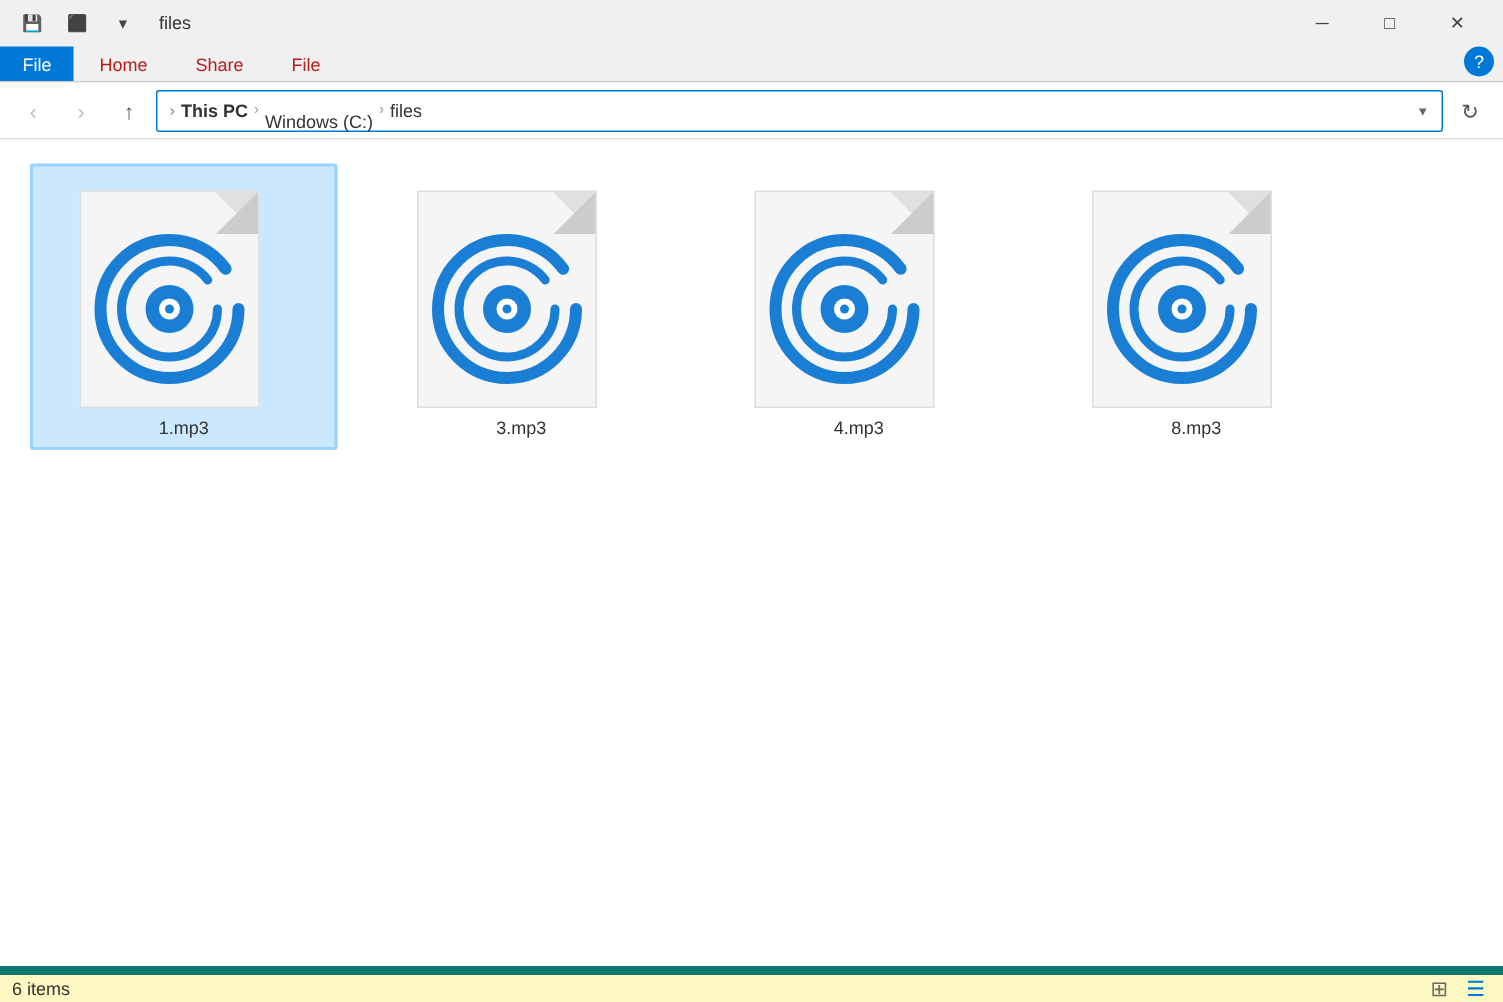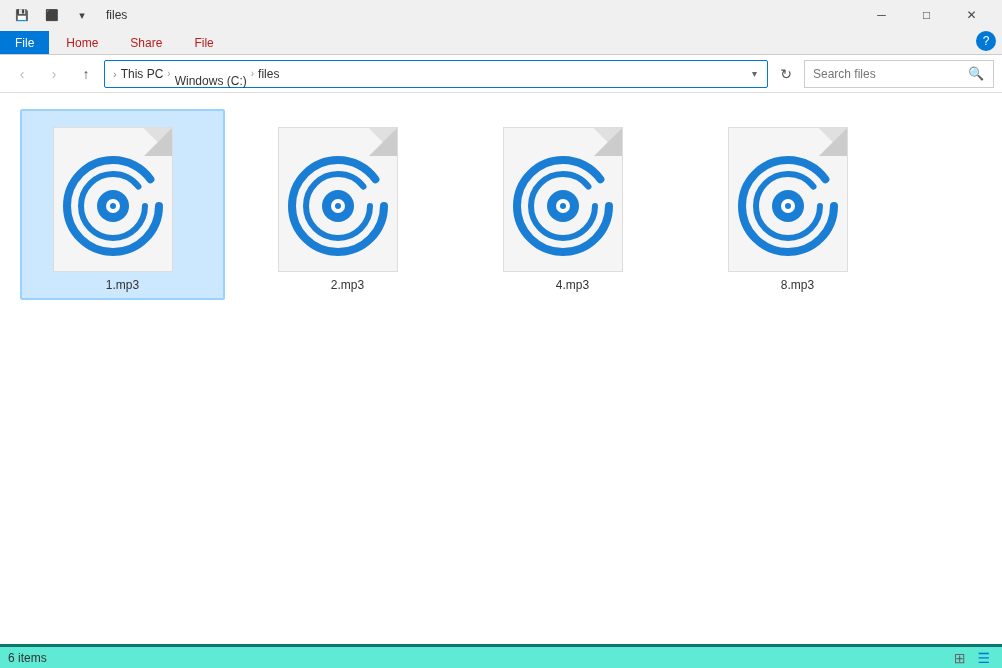--- a/index.html
+++ b/index.html
@@ -44,21 +44,21 @@
     .paper { position: absolute; bottom: 0; left: 0; width: 120px; height: 145px; background: #f5f5f5; border: 1px solid #ddd; }
     .paper::before { content: ''; position: absolute; top: 0; right: 0; width: 28px; height: 28px; background: #e0e0e0; clip-path: polygon(0 0, 100% 100%, 100% 0); }
     .paper::after { content: ''; position: absolute; top: 0; right: 0; width: 0; height: 0; border-style: solid; border-width: 28px 28px 0 0; border-color: transparent #ccc transparent transparent; }
 
     
     .cd-svg { position: absolute; bottom: 12px; left: 6px; width: 108px; height: 108px; }
 
     .file-label { margin-top: 6px; font-size: 12px; color: #333; text-align: left; max-width: 180px; overflow: hidden; text-overflow: ellipsis; white-space: nowrap; }
 
     
-    .status-bar { height: 24px; background: #5eead4; border-top: 3px solid #0f766e; display: flex; align-items: center; padding: 0 8px; justify-content: space-between; }
+    .status-bar { height: 24px; background: #fef9c3; border-top: 6px solid #0f766e; display: flex; align-items: center; padding: 0 8px; justify-content: space-between; }
     .status-text { font-size: 12px; color: #333; }
     .status-icons { display: flex; gap: 4px; }
     .view-icon { font-size: 14px; color: #666; cursor: pointer; padding: 2px 4px; }
     .view-icon.active { color: #0078d7; }
   </style>
 </head>
 <body>
 
 <div class="title-bar">
   <div class="title-bar-left">
@@ -86,35 +86,31 @@
 </div>
 
 <div class="nav-bar">
   <div class="nav-btn disabled">‹</div>
   <div class="nav-btn disabled">›</div>
   <div class="nav-btn">↑</div>
 
   <div class="address-bar">
     <div class="address-breadcrumb">
       <span style="color:#888;font-size:11px;">›</span>
-      <span style="cursor:pointer;">This PC</span>
+      <span style="cursor:pointer;font-weight:bold;">This PC</span>
       <span class="bread-sep">›</span>
       <span style="cursor:pointer;margin-top:15px;">Windows (C:)</span>
       <span class="bread-sep">›</span>
       <span style="cursor:pointer;">files</span>
     </div>
     <div class="address-dropdown">▾</div>
   </div>
 
   <div class="refresh-btn">↻</div>
 
-  <div class="search-bar">
-    <input type="text" placeholder="Search files" style="">
-    <span class="search-icon">🔍</span>
-  </div>
 </div>
 
 <div class="main">
   <div class="file-area" id="file-area">
   <div class="file-item selected">
         <div class="file-icon">
           <div class="paper"></div>
           <div class="cd-svg"><svg viewBox="0 0 108 108" xmlns="http://www.w3.org/2000/svg">
 
     <circle cx="54" cy="54" r="46" fill="none" stroke="#1a7fd4" stroke-width="8" stroke-dasharray="260 30" stroke-dashoffset="0" stroke-linecap="round"></circle>
@@ -139,21 +135,21 @@
 
     <circle cx="54" cy="54" r="32" fill="none" stroke="#1a7fd4" stroke-width="6" stroke-dasharray="180 22" stroke-dashoffset="0" stroke-linecap="round"></circle>
 
     <circle cx="54" cy="54" r="16" fill="#1a7fd4"></circle>
 
     <circle cx="54" cy="54" r="7" fill="#fff"></circle>
 
     <circle cx="54" cy="54" r="3" fill="#1a7fd4"></circle>
   </svg></div>
         </div>
-        <div class="file-label">2.mp3</div>
+        <div class="file-label">3.mp3</div>
       </div>
       <div class="file-item">
         <div class="file-icon">
           <div class="paper"></div>
           <div class="cd-svg"><svg viewBox="0 0 108 108" xmlns="http://www.w3.org/2000/svg">
 
     <circle cx="54" cy="54" r="46" fill="none" stroke="#1a7fd4" stroke-width="8" stroke-dasharray="260 30" stroke-dashoffset="0" stroke-linecap="round"></circle>
 
     <circle cx="54" cy="54" r="32" fill="none" stroke="#1a7fd4" stroke-width="6" stroke-dasharray="180 22" stroke-dashoffset="0" stroke-linecap="round"></circle>
 

